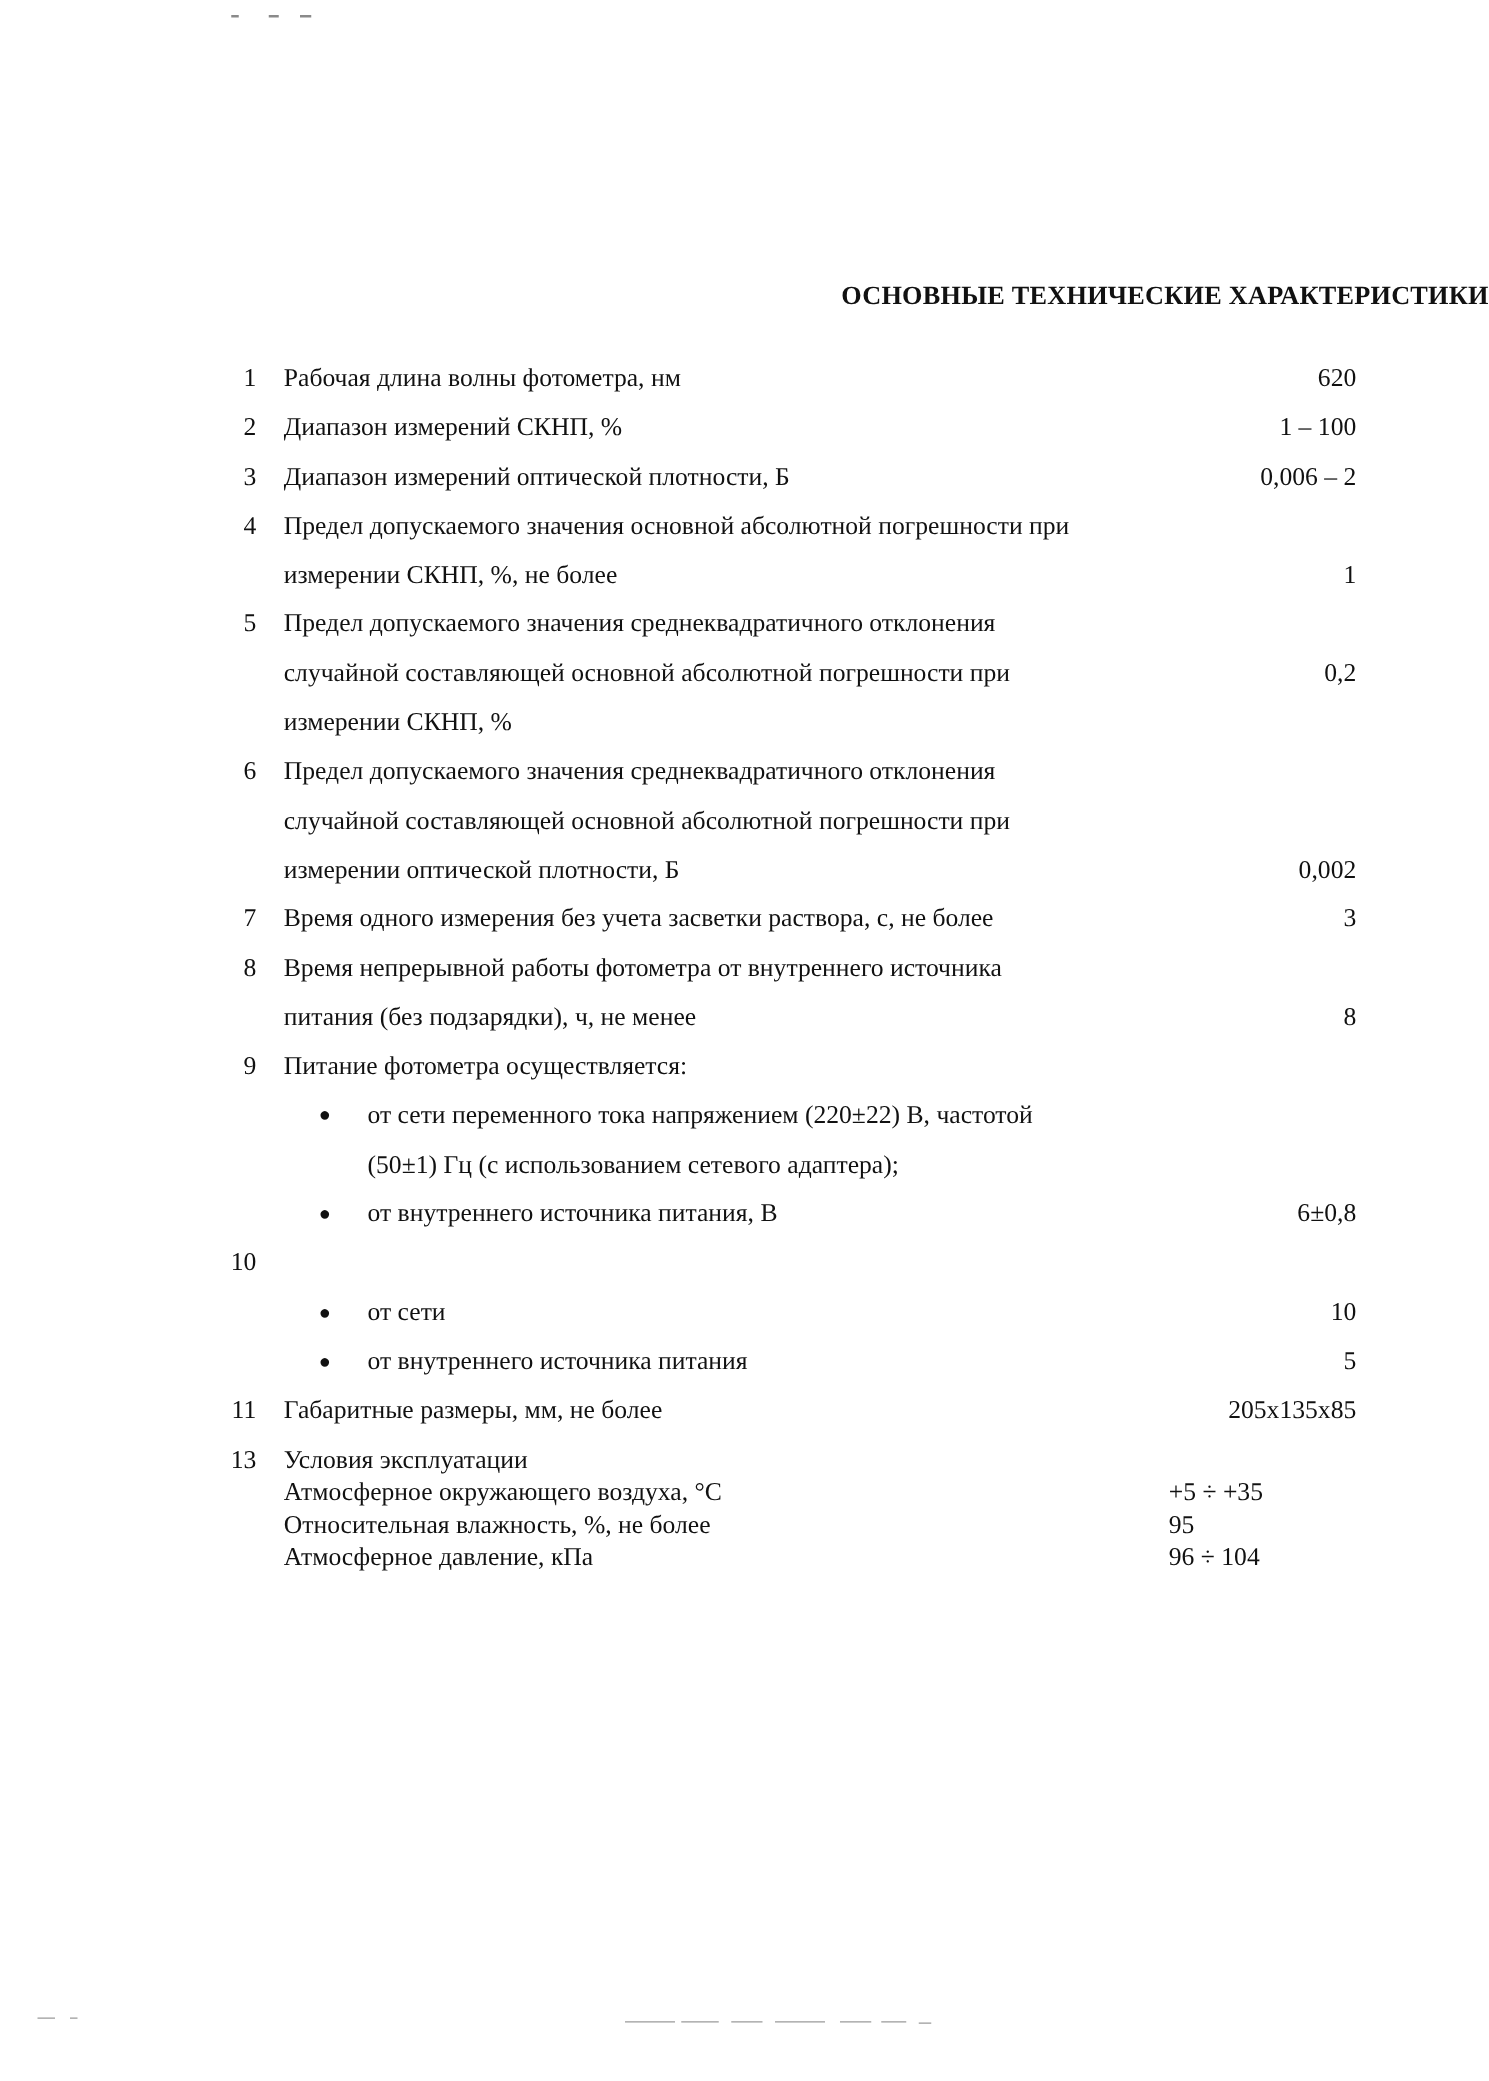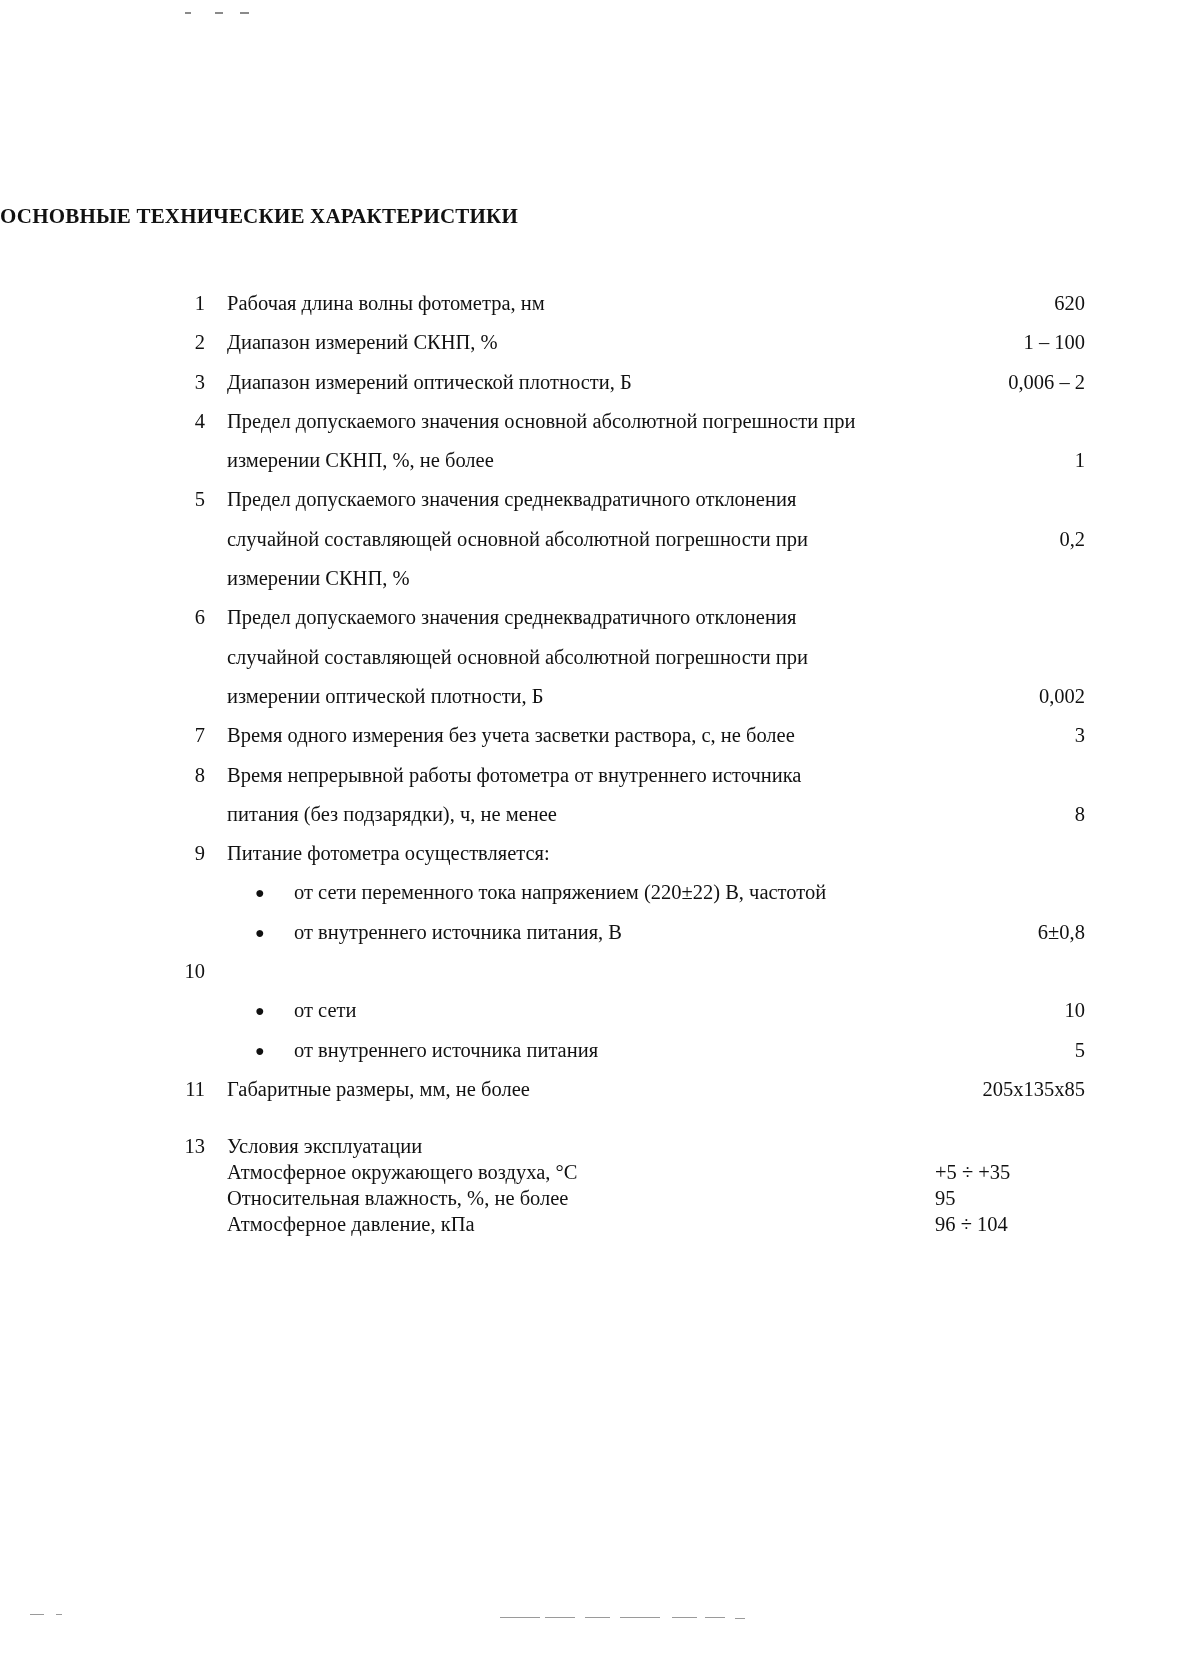--- a/index.html
+++ b/index.html
@@ -7,22 +7,22 @@
     width: 1191px; height: 1665px; position: relative; overflow: hidden;
     font-family: "Liberation Serif", "DejaVu Serif", serif;
     color: #111111;
   }
   .scan-marks-top { position: absolute; left: 185px; top: 12px; width: 80px; height: 4px; }
   .scan-marks-top span { position: absolute; top: 0; height: 2px; background: #8a8a8a; }
   .scan-marks-bottom { position: absolute; top: 1614px; left: 0; width: 1191px; height: 6px; }
   .scan-marks-bottom span { position: absolute; height: 1px; background: #9a9a9a; }
 
   .title {
-    position: absolute; left: 0; width: 1191px; top: 204px;
-    text-align: left; font-weight: bold; font-size: 21px; letter-spacing: 0.2px;
+    position: absolute; left: 0; width: 1191px; top: 224px;
+    text-align: right; font-weight: bold; font-size: 21px; letter-spacing: 0.2px;
   }
   .spec-list { position: absolute; left: 170px; top: 284px; width: 915px; }
   .row { position: relative; height: 39.3px; font-size: 20.5px; line-height: 39.3px; white-space: nowrap; }
   .num { position: absolute; left: 0; width: 35px; text-align: right; }
   .label { position: absolute; left: 57px; }
   .bullet-label { position: absolute; left: 124px; }
   .bullet { position: absolute; left: 85px; font-size: 16px; }
   .value { position: absolute; right: 0; text-align: left; }
   .compact { height: 26px; line-height: 26px; font-size: 20.5px; }
   .compact .value { right: 40px; }
@@ -109,20 +109,23 @@
 
   <div class="row">
     <span class="num">9</span>
     <span class="label">Питание фотометра осуществляется:</span>
   </div>
   <div class="row">
     <span class="bullet">●</span>
     <span class="bullet-label">от сети переменного тока напряжением (220±22) В, частотой</span>
   </div>
   <div class="row">
+    <span class="bullet-label">(50±1) Гц (с использованием сетевого адаптера);</span>
+  </div>
+  <div class="row">
     <span class="bullet">●</span>
     <span class="bullet-label">от внутреннего источника питания, В</span>
     <span class="value">6±0,8</span>
   </div>
 
   <div class="row">
     <span class="num">10</span>
   </div>
   <div class="row">
     <span class="bullet">●</span>
@@ -135,21 +138,21 @@
     <span class="value">5</span>
   </div>
 
   <div class="row">
     <span class="num">11</span>
     <span class="label">Габаритные размеры, мм, не более</span>
     <span class="value">205x135x85</span>
   </div>
 
 
-  <div class="row compact" style="margin-top:24px">
+  <div class="row compact" style="margin-top:6px">
     <span class="num">13</span>
     <span class="label">Условия эксплуатации</span>
   </div>
   <div class="row compact">
     <span class="label">Атмосферное окружающего воздуха, °С</span>
     <span class="value centered">+5 ÷ +35</span>
   </div>
   <div class="row compact">
     <span class="label">Относительная влажность, %, не более</span>
     <span class="value centered">95</span>

